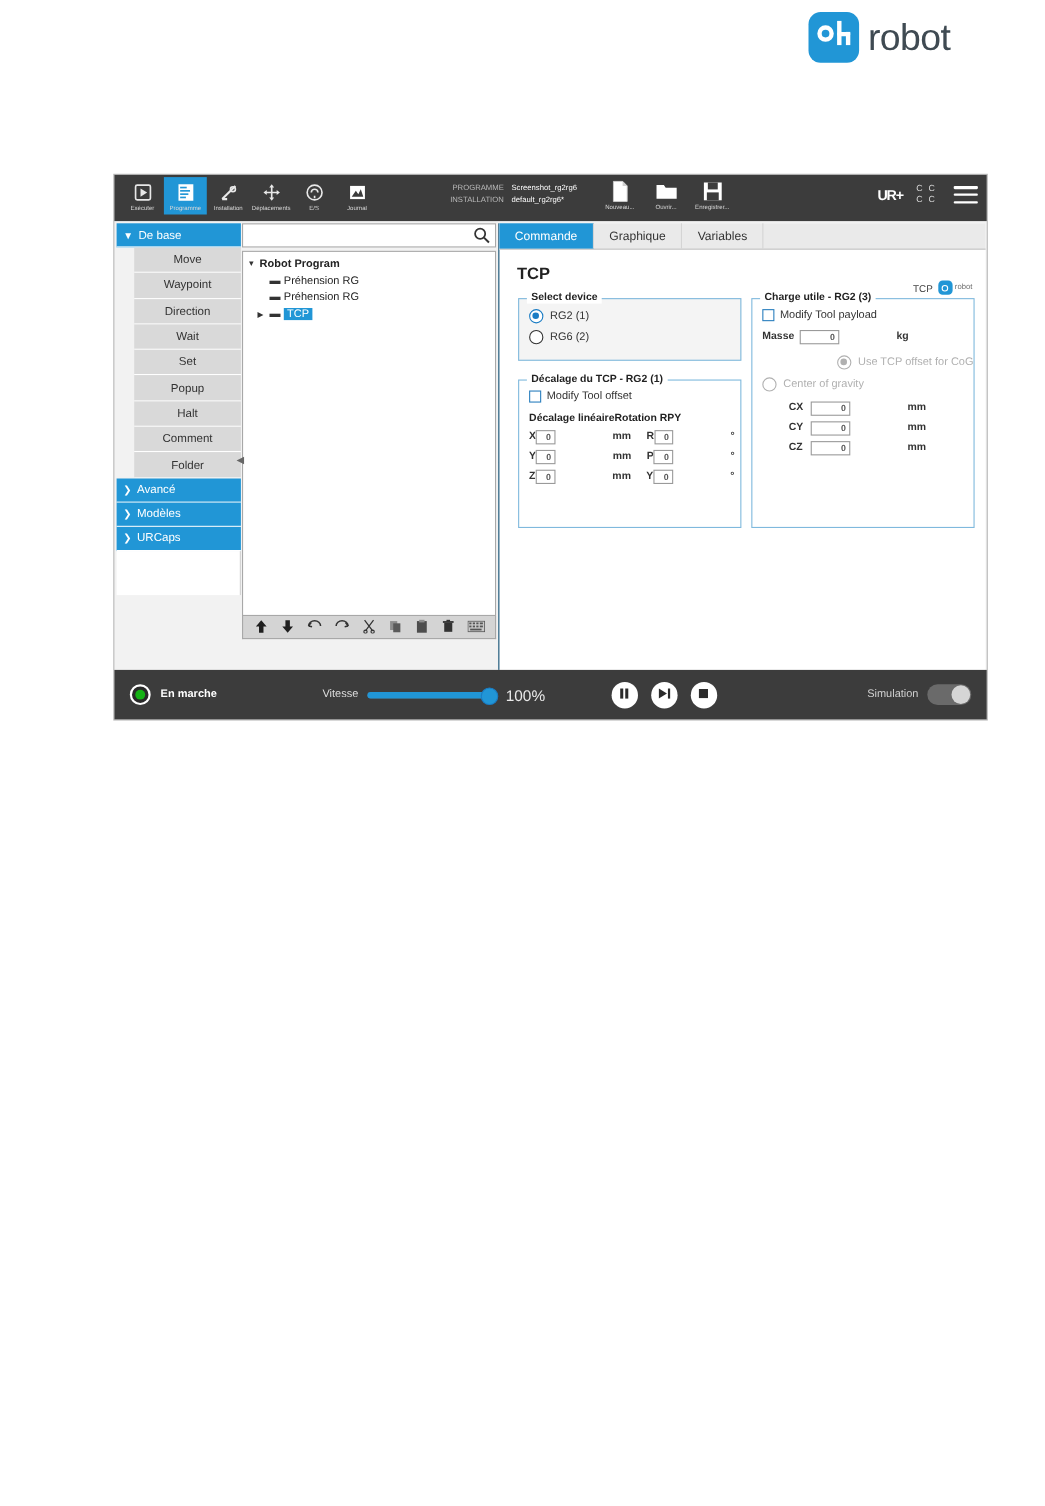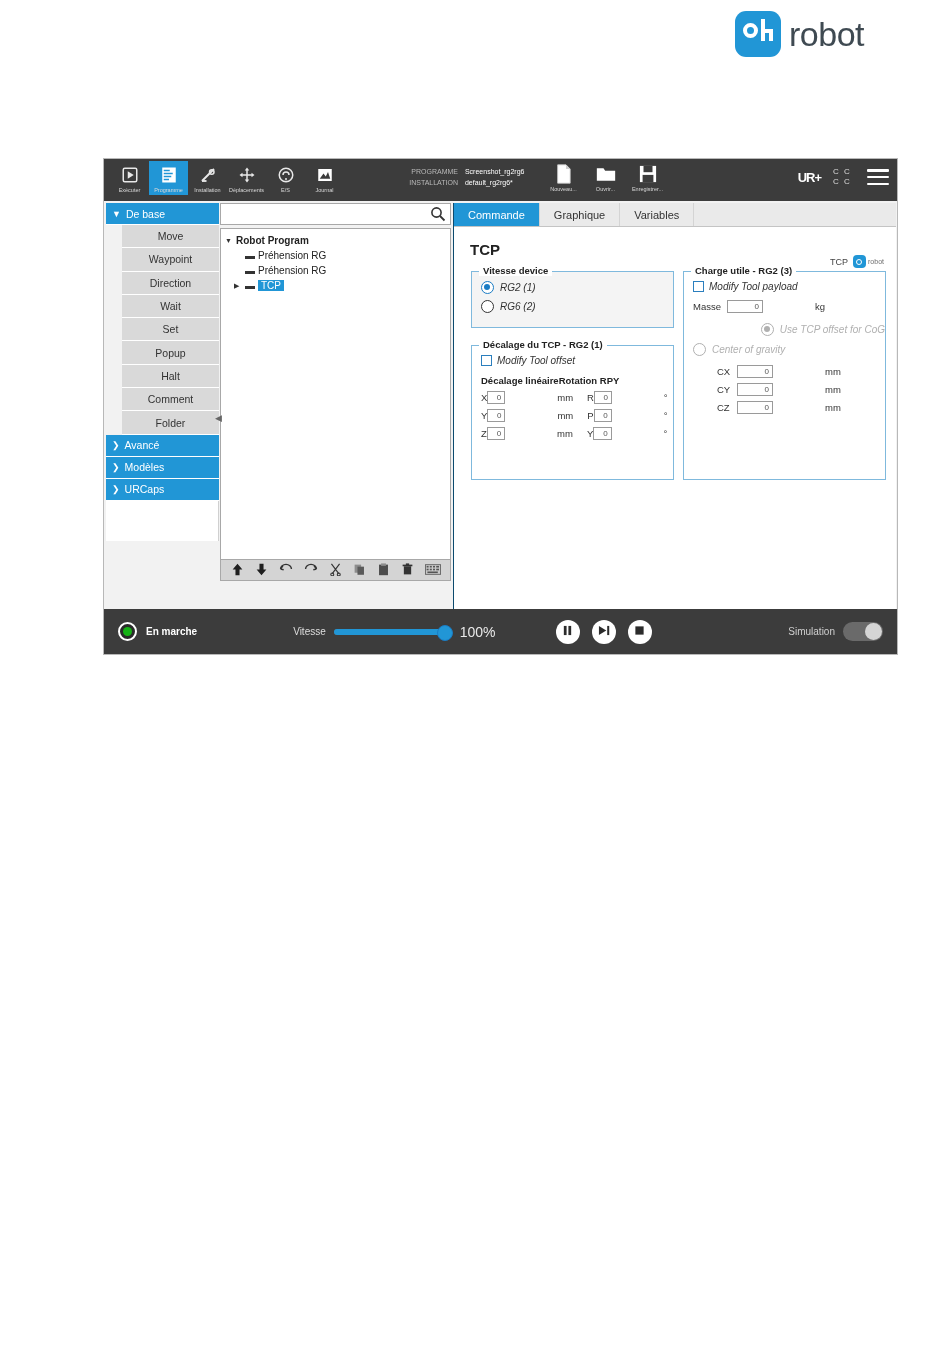--- a/index.html
+++ b/index.html
@@ -412,21 +412,20 @@
   #fs-device { left: 17px; top: 44px; width: 203px; height: 57px; background:#f4f4f4;}
   #fs-offset { left: 17px; top: 118px; width: 203px; height: 135px; }
   #fs-payload { left: 229px; top: 44px; width: 203px; height: 209px; }
 
   .radio-row, .check-row {
     display: flex;
     align-items: center;
     font-size: 10px;
     color: #333333;
     margin: 0;
-    font-style: italic;
   }
   .radio {
     width: 13px; height: 13px;
     border-radius: 50%;
     border: 1.5px solid #333333;
     background: #ffffff;
     box-sizing: border-box;
     margin-right: 6px;
     position: relative;
     flex: 0 0 auto;
@@ -452,24 +451,24 @@
   }
   .dim { color: #b0b0b0; }
 
   .sub-title {
     font-size: 9.5px;
     font-weight: bold;
     color: #222222;
   }
   .field-row {
     display: flex;
-    align-items: center;
     font-size: 9.5px;
     color: #333333;
     margin-top: 5px;
+    font-weight: bold;
   }
   .field-lbl { width: 12px; }
   .inp {
     width: 36px;
     height: 13px;
     border: 1px solid #9a9a9a;
     background: #ffffff;
     font-size: 8px;
     color: #555555;
     text-align: right;
@@ -872,21 +871,21 @@
       <div class="panel-body">
         <div class="tcp-title">TCP</div>
 
         <div class="tcp-brand">
           <span>TCP</span>
           <span class="mini-logo"></span>
           <span class="mini-txt">robot</span>
         </div>
 
         <div class="fs" id="fs-device">
-          <span class="legend">Vitesse device</span>
+          <span class="legend">Select device</span>
           <div style="padding:9px 0 0 9px;">
             <div class="radio-row" style="margin-bottom:6px;">
               <span class="radio checked"></span>
               <span>RG2 (1)</span>
             </div>
             <div class="radio-row">
               <span class="radio"></span>
               <span>RG6 (2)</span>
             </div>
           </div>

